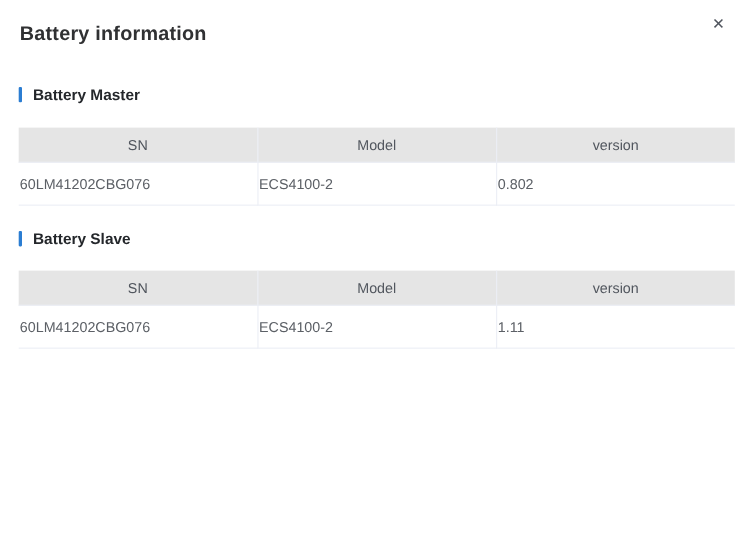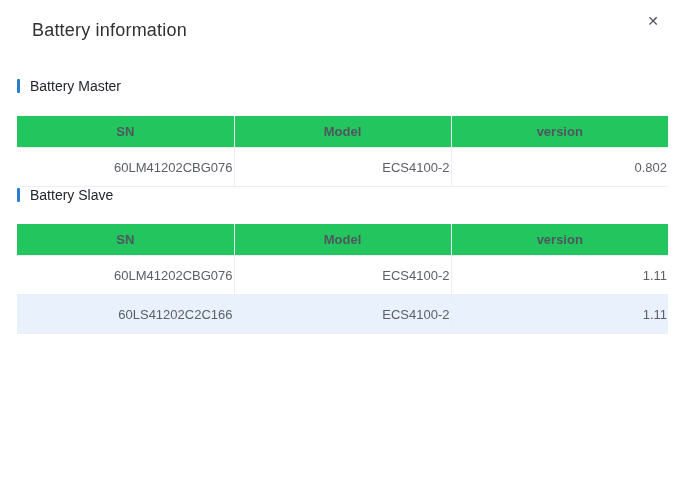--- a/index.html
+++ b/index.html
@@ -5,69 +5,69 @@
   html, body { margin: 0; padding: 0; }
   body {
     width: 675px; height: 487px;
     background: #ffffff;
     font-family: "Liberation Sans", sans-serif;
     overflow: hidden;
   }
   .dialog { position: relative; width: 675px; height: 487px; }
 
   .dialog-title {
-    margin: 0; padding: 20px 0 0 32px;
-    font-size: 18px; font-weight: 400;
+    margin: 0; padding: 20px 0 0 18px;
+    font-size: 18px; font-weight: 700;
     color: #303133; line-height: 21px;
     letter-spacing: 0.2px;
   }
   .close-btn {
     position: absolute; top: 14px; right: 16px;
     font-size: 14px; line-height: 1;
     color: #50555e; cursor: pointer;
     font-weight: 400;
   }
 
   .section-heading {
     display: flex; align-items: center;
     margin: 0 0 0 17px;
-    font-size: 14px; font-weight: 400;
+    font-size: 14px; font-weight: 700;
     color: #24272b; line-height: 16px;
   }
   .section-heading .bar {
     width: 3px; height: 14px;
     background: #2b7dd2; border-radius: 1px;
     margin-right: 10px;
   }
   .heading-master { margin-top: 37px; }
-  .heading-slave  { }
+  .heading-slave  { margin-top: 22px; }
 
   table.info-table {
     border-collapse: collapse;
     table-layout: fixed;
     width: 651px;
     margin-left: 17px;
     font-size: 13px;
   }
   .table-master { margin-top: 22px; }
   .table-slave  { margin-top: 21px; }
 
   .info-table th {
     height: 29px;
-    background: #22c55e;
-    font-weight: 700;
+    background: #e5e5e5;
+    font-weight: 400;
     color: #51565e;
     text-align: center;
     border-bottom: 1px solid #ebeef5;
     margin-top: 36px;
   }
   .info-table td {
     height: 36px;
     color: #5c6066;
-    text-align: right;
+    text-align: left;
     background: #ffffff;
     border-bottom: 1px solid #ebeef5;
   }
   .info-table th:not(:last-child),
   .info-table td:not(:last-child) {
     border-right: 1px solid #ebeef5;
   }
   .info-table tr.highlight td { background: #e8f1fc; }
 </style>
 </head>
@@ -115,22 +115,17 @@
           <th>Model</th>
           <th>version</th>
         </tr>
       </thead>
       <tbody>
         <tr>
           <td>60LM41202CBG076</td>
           <td>ECS4100-2</td>
           <td>1.11</td>
         </tr>
-        <tr class="highlight">
-          <td>60LS41202C2C166</td>
-          <td>ECS4100-2</td>
-          <td>1.11</td>
-        </tr>
       </tbody>
     </table>
   </div>
 
 </div>
 
 </body></html>

